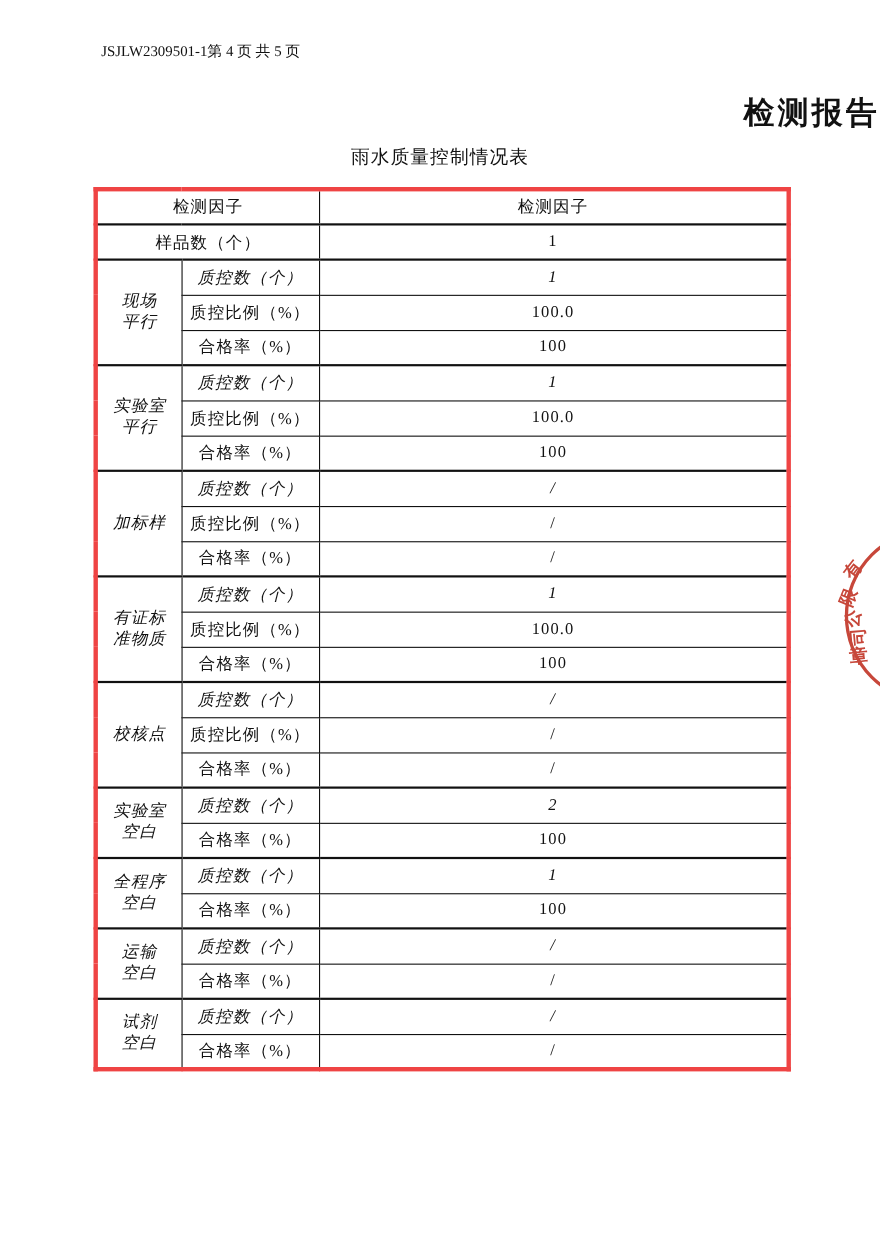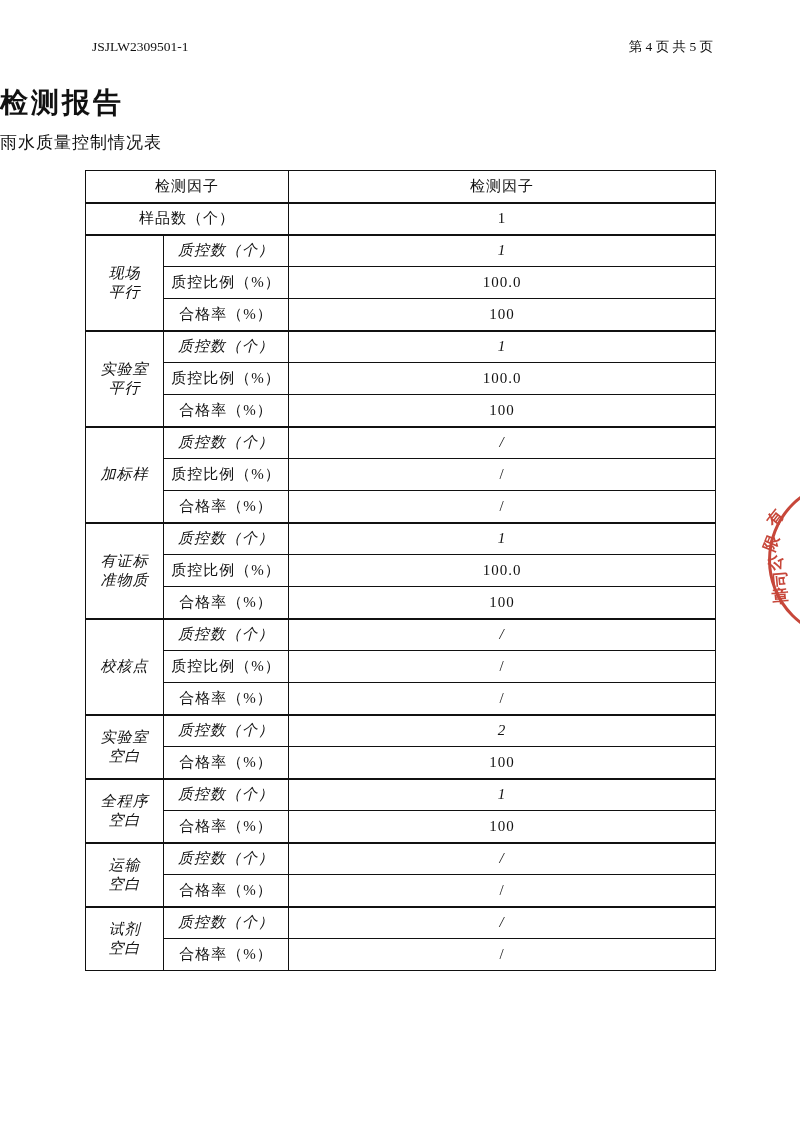--- a/index.html
+++ b/index.html
@@ -8,46 +8,46 @@
     position: relative;
     width: 800px; height: 1131px;
     background: #ffffff;
     overflow: hidden;
     font-family: "Liberation Serif", "DejaVu Serif", serif;
     color: #111111;
   }
   .doc-header {
     position: absolute;
     top: 38px; left: 92px; width: 621px;
-    display: flex; justify-content: space-between; align-items: baseline;
+    display: flex; align-items: baseline;
     font-size: 13.5px;
   }
   .report-title {
     position: absolute;
     top: 84px; left: 0; width: 800px;
-    text-align: left;
+    text-align: right;
     font-family: "Liberation Sans", "DejaVu Sans", sans-serif;
     font-weight: 700;
     font-size: 28px;
     letter-spacing: 3px;
   }
   .table-caption {
     position: absolute;
     top: 131px; left: 0; width: 800px;
-    text-align: left;
+    text-align: center;
     font-size: 17px;
     letter-spacing: 1px;
   }
   table.qc-table {
     position: absolute;
     top: 170px; left: 85px;
     width: 630px;
     border-collapse: collapse;
     table-layout: fixed;
-    border: 1px solid #ef4444;
+    border: 4px solid #ef4444;
   }
   table.qc-table col.c1 { width: 78px; }
   table.qc-table col.c2 { width: 125px; }
   table.qc-table col.c3 { width: 427px; }
   table.qc-table td {
     border: 1px solid #111111;
     height: 32px;
     font-size: 15px;
     text-align: center;
     vertical-align: middle;

